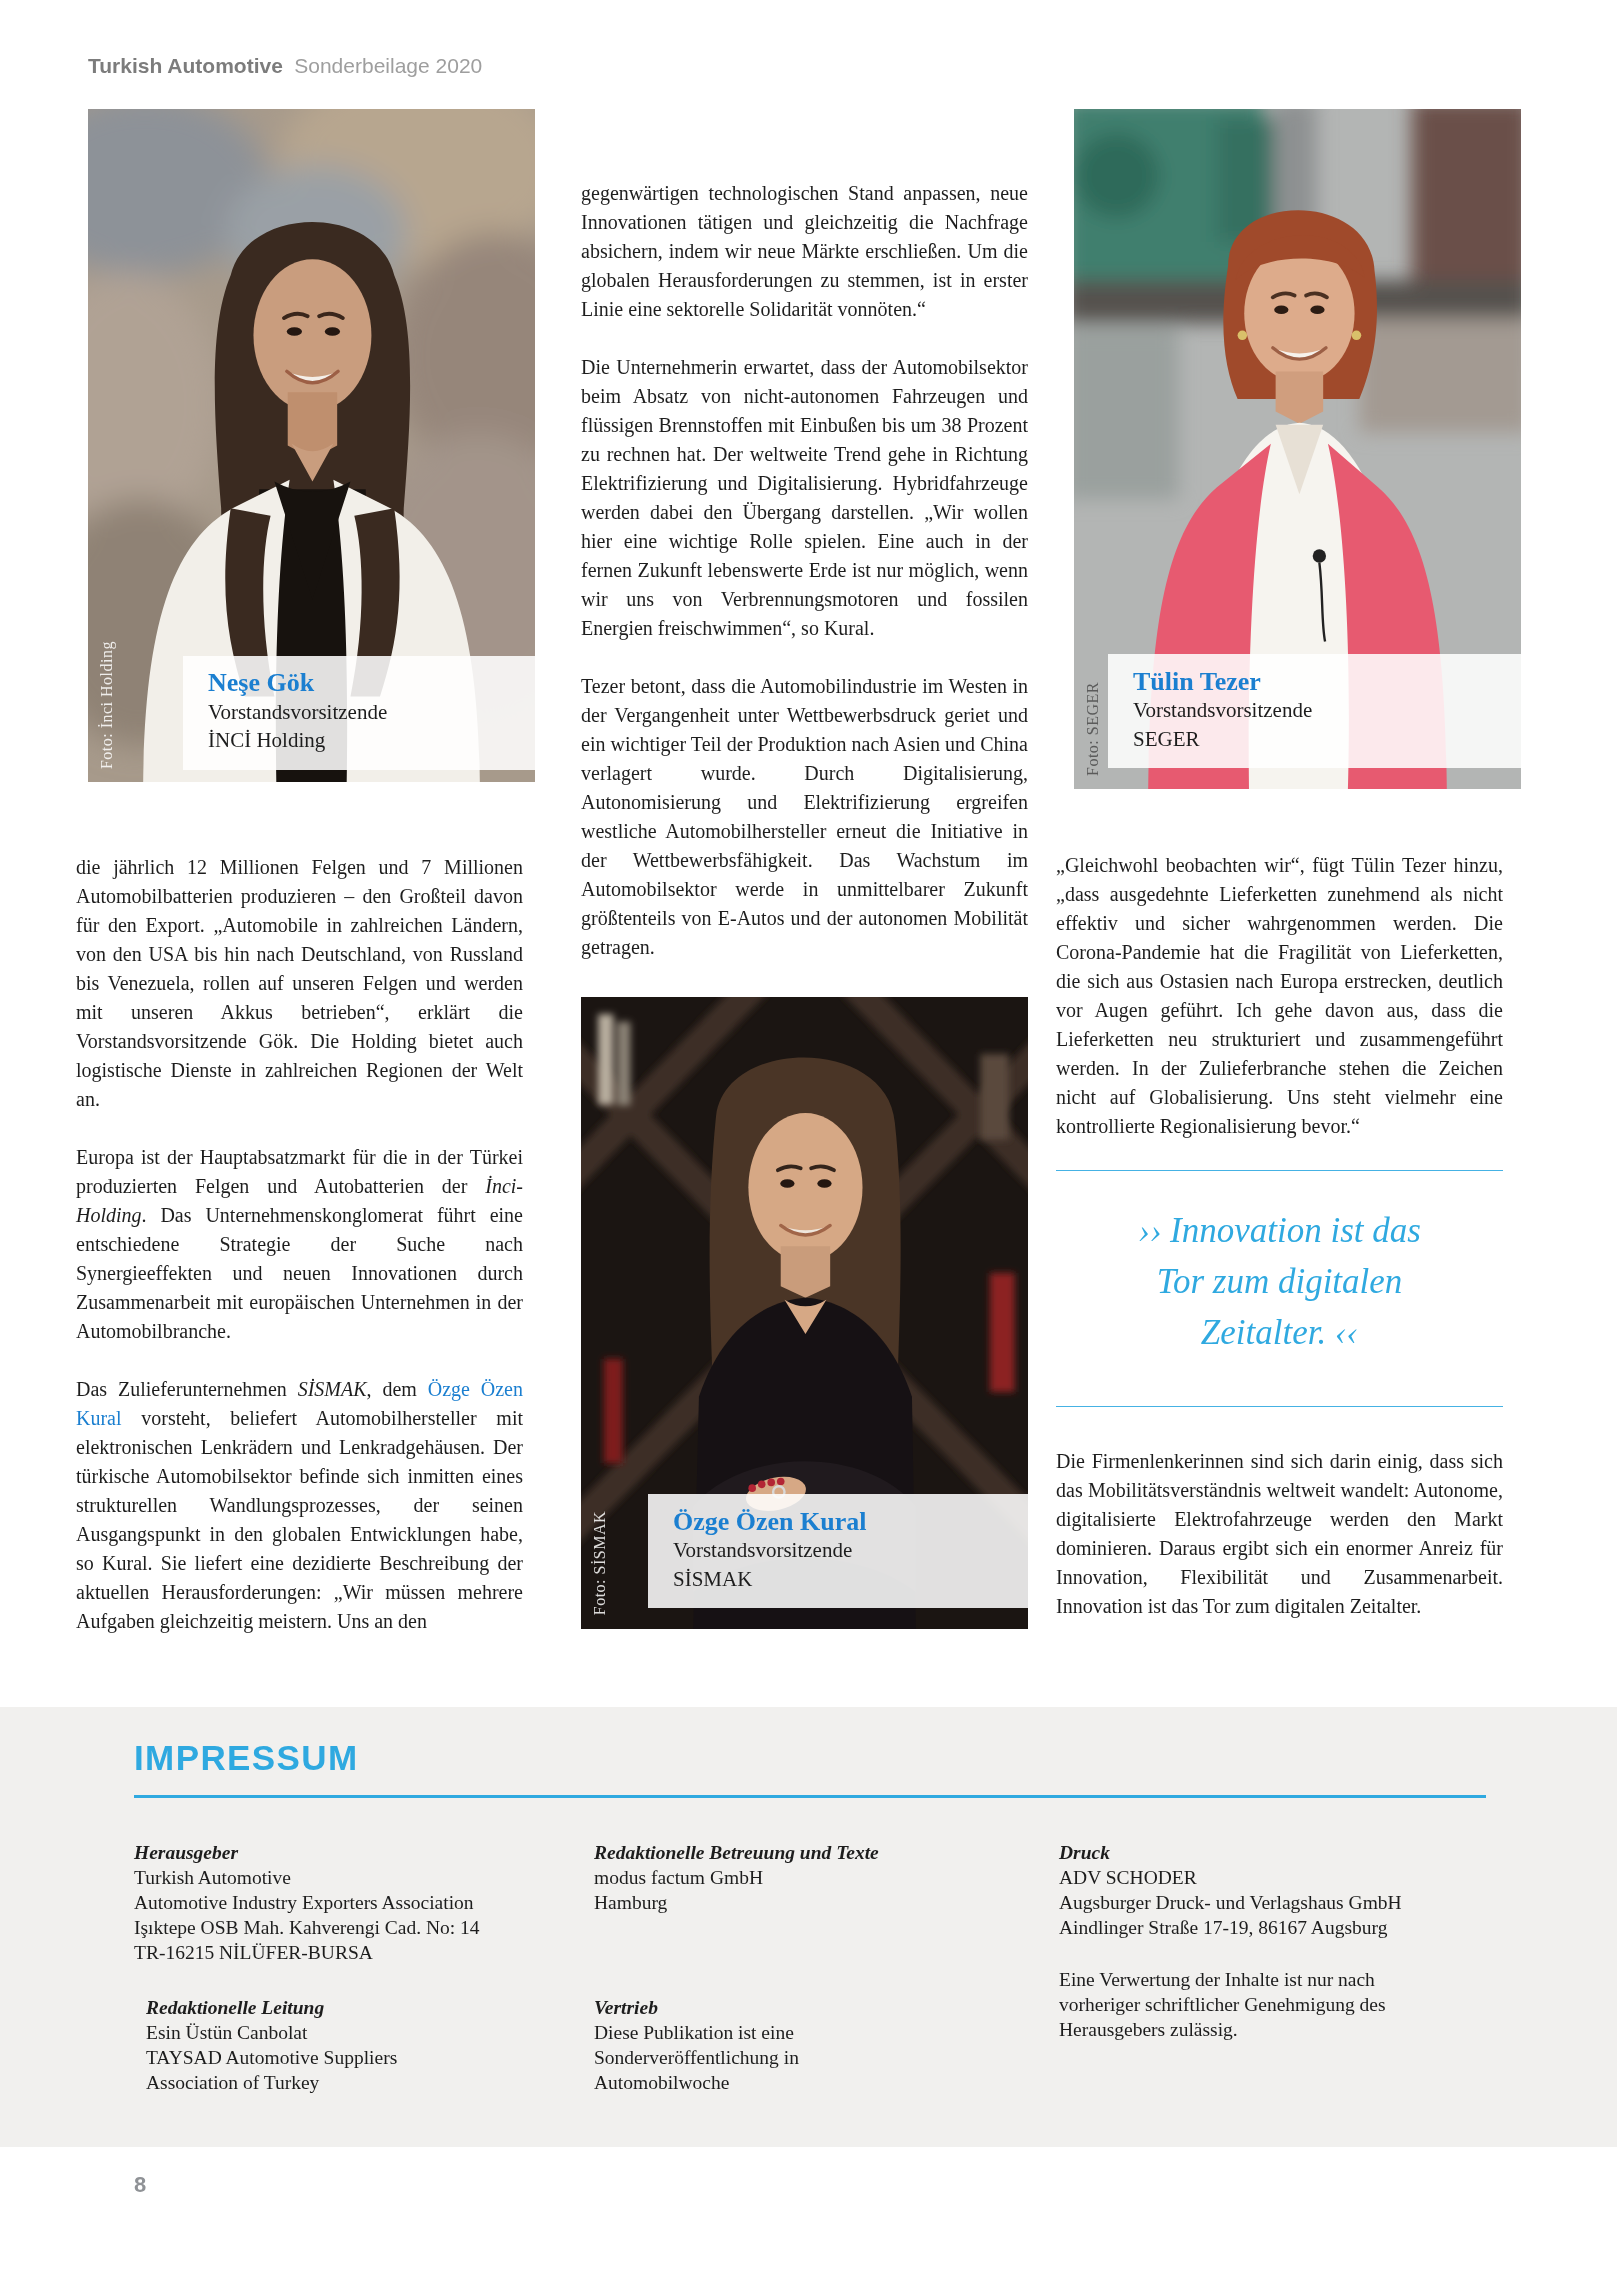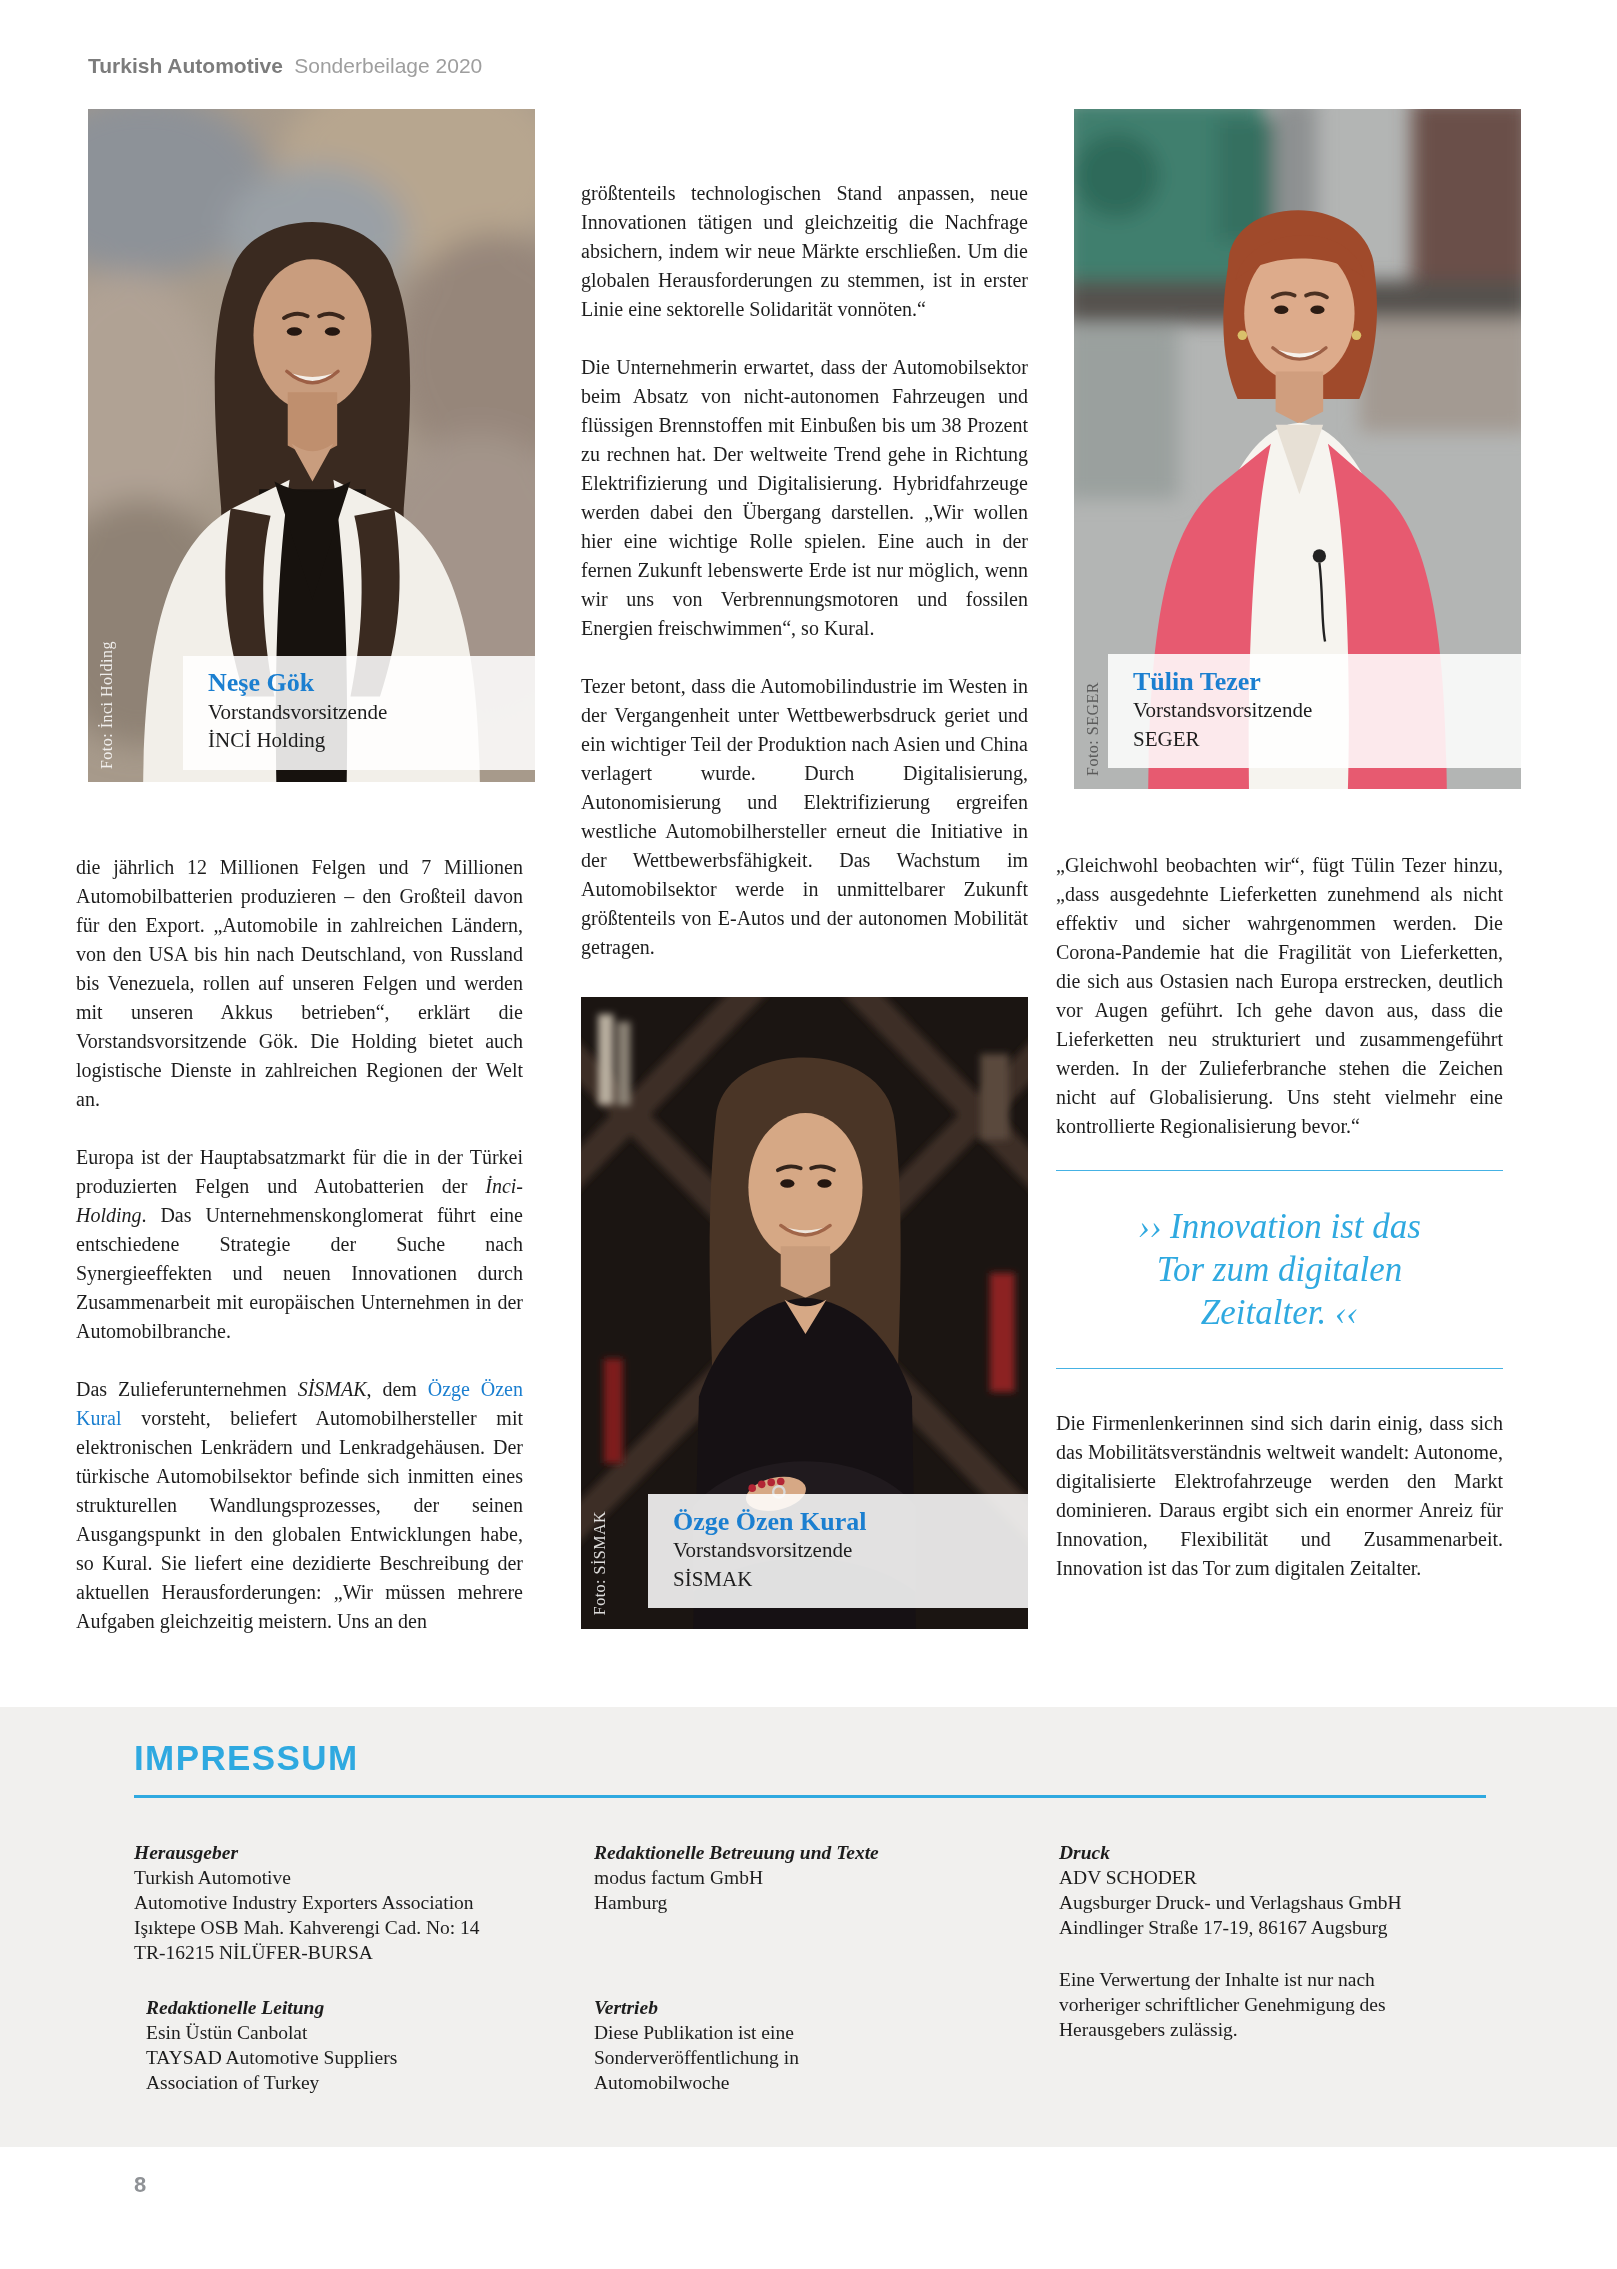--- a/index.html
+++ b/index.html
@@ -13,22 +13,22 @@
 
   
   .col{position:absolute;width:447px;font-size:20px;line-height:29px;text-align:justify;color:#1e1e1e;}
   .col p{margin:0 0 29px;}
   .col1{left:76px;top:853px;}
   .col2{left:581px;top:179px;}
   .col3{left:1056px;top:851px;}
   .name-blue{color:#1b7fd0;}
 
   .pull-quote{border-top:1.9px solid #45b2e4;border-bottom:1.9px solid #45b2e4;margin:26px 0 40px;
-              padding:34px 0 34px;text-align:center;color:#2fa9e0;font-style:italic;
-              font-size:35px;line-height:43px;}
+              padding:34px 0 48px;text-align:center;color:#2fa9e0;font-style:italic;
+              font-size:35px;line-height:51px;}
   .pull-quote .inner{max-width:328px;margin:0 auto;}
 
   
   .photo{position:absolute;overflow:hidden;background:#999;}
   .photo svg{position:absolute;inset:0;width:100%;height:100%;display:block;}
   .photo1{left:88px;top:109px;width:447px;height:673px;}
   .photo2{left:1074px;top:109px;width:447px;height:680px;}
   .photo3{left:581px;top:997px;width:447px;height:632px;}
 
   .caption{position:absolute;right:0;background:rgba(255,255,255,0.87);padding:13.3px 25px 15px;
@@ -71,21 +71,21 @@
     <span class="brand">Turkish Automotive</span><span class="edition">Sonderbeilage 2020</span>
   </div>
 
   <section class="col col1">
     <p>die jährlich 12 Millionen Felgen und 7 Millionen Automobilbatterien produzieren – den Großteil davon für den Export. „Automobile in zahlreichen Ländern, von den USA bis hin nach Deutschland, von Russland bis Venezuela, rollen auf unseren Felgen und werden mit unseren Akkus betrieben“, erklärt die Vorstandsvorsitzende Gök. Die Holding bietet auch logistische Dienste in zahlreichen Regionen der Welt an.</p>
     <p><span>Europa ist der Hauptabsatzmarkt für die in der Türkei produzierten Felgen und Autobatterien der </span><i>İnci-Holding</i><span>. Das Unternehmenskonglomerat führt eine entschiedene Strategie der Suche nach Synergieeffekten und neuen Innovationen durch Zusammenarbeit mit europäischen Unternehmen in der Automobilbranche.</span></p>
     <p><span>Das Zulieferunternehmen </span><i>SİSMAK</i><span>, dem </span><span class="name-blue">Özge Özen Kural</span><span> vorsteht, beliefert Automobilhersteller mit elektronischen Lenkrädern und Lenkradgehäusen. Der türkische Automobilsektor befinde sich inmitten eines strukturellen Wandlungsprozesses, der seinen Ausgangspunkt in den globalen Entwicklungen habe, so Kural. Sie liefert eine dezidierte Beschreibung der aktuellen Herausforderungen: „Wir müssen mehrere Aufgaben gleichzeitig meistern. Uns an den</span></p>
   </section>
 
   <section class="col col2">
-    <p>größtenteils technologischen Stand anpassen, neue Innovationen tätigen und gleichzeitig die Nachfrage absichern, indem wir neue Märkte erschließen. Um die globalen Herausforderungen zu stemmen, ist in erster Linie eine sektorelle Solidarität vonnöten.“</p>
+    <p>gegenwärtigen technologischen Stand anpassen, neue Innovationen tätigen und gleichzeitig die Nachfrage absichern, indem wir neue Märkte erschließen. Um die globalen Herausforderungen zu stemmen, ist in erster Linie eine sektorelle Solidarität vonnöten.“</p>
     <p>Die Unternehmerin erwartet, dass der Automobilsektor beim Absatz von nicht-autonomen Fahrzeugen und flüssigen Brennstoffen mit Einbußen bis um 38 Prozent zu rechnen hat. Der weltweite Trend gehe in Richtung Elektrifizierung und Digitalisierung. Hybridfahrzeuge werden dabei den Übergang darstellen. „Wir wollen hier eine wichtige Rolle spielen. Eine auch in der fernen Zukunft lebenswerte Erde ist nur möglich, wenn wir uns von Verbrennungsmotoren und fossilen Energien freischwimmen“, so Kural.</p>
     <p>Tezer betont, dass die Automobilindustrie im Westen in der Vergangenheit unter Wettbewerbsdruck geriet und ein wichtiger Teil der Produktion nach Asien und China verlagert wurde. Durch Digitalisierung, Autonomisierung und Elektrifizierung ergreifen westliche Automobilhersteller erneut die Initiative in der Wettbewerbsfähigkeit. Das Wachstum im Automobilsektor werde in unmittelbarer Zukunft größtenteils von E-Autos und der autonomen Mobilität getragen.</p>
   </section>
 
   <section class="col col3">
     <p>„Gleichwohl beobachten wir“, fügt Tülin Tezer hinzu, „dass ausgedehnte Lieferketten zunehmend als nicht effektiv und sicher wahrgenommen werden. Die Corona-Pandemie hat die Fragilität von Lieferketten, die sich aus Ostasien nach Europa erstrecken, deutlich vor Augen geführt. Ich gehe davon aus, dass die Lieferketten neu strukturiert und zusammengeführt werden. In der Zulieferbranche stehen die Zeichen nicht auf Globalisierung. Uns steht vielmehr eine kontrollierte Regionalisierung bevor.“</p>
     <div class="pull-quote">
       <div class="inner">›› Innovation ist das Tor zum digitalen Zeitalter. ‹‹</div>
     </div>
     <p>Die Firmenlenkerinnen sind sich darin einig, dass sich das Mobilitätsverständnis weltweit wandelt: Autonome, digitalisierte Elektrofahrzeuge werden den Markt dominieren. Daraus ergibt sich ein enormer Anreiz für Innovation, Flexibilität und Zusammenarbeit. Innovation ist das Tor zum digitalen Zeitalter.</p>

